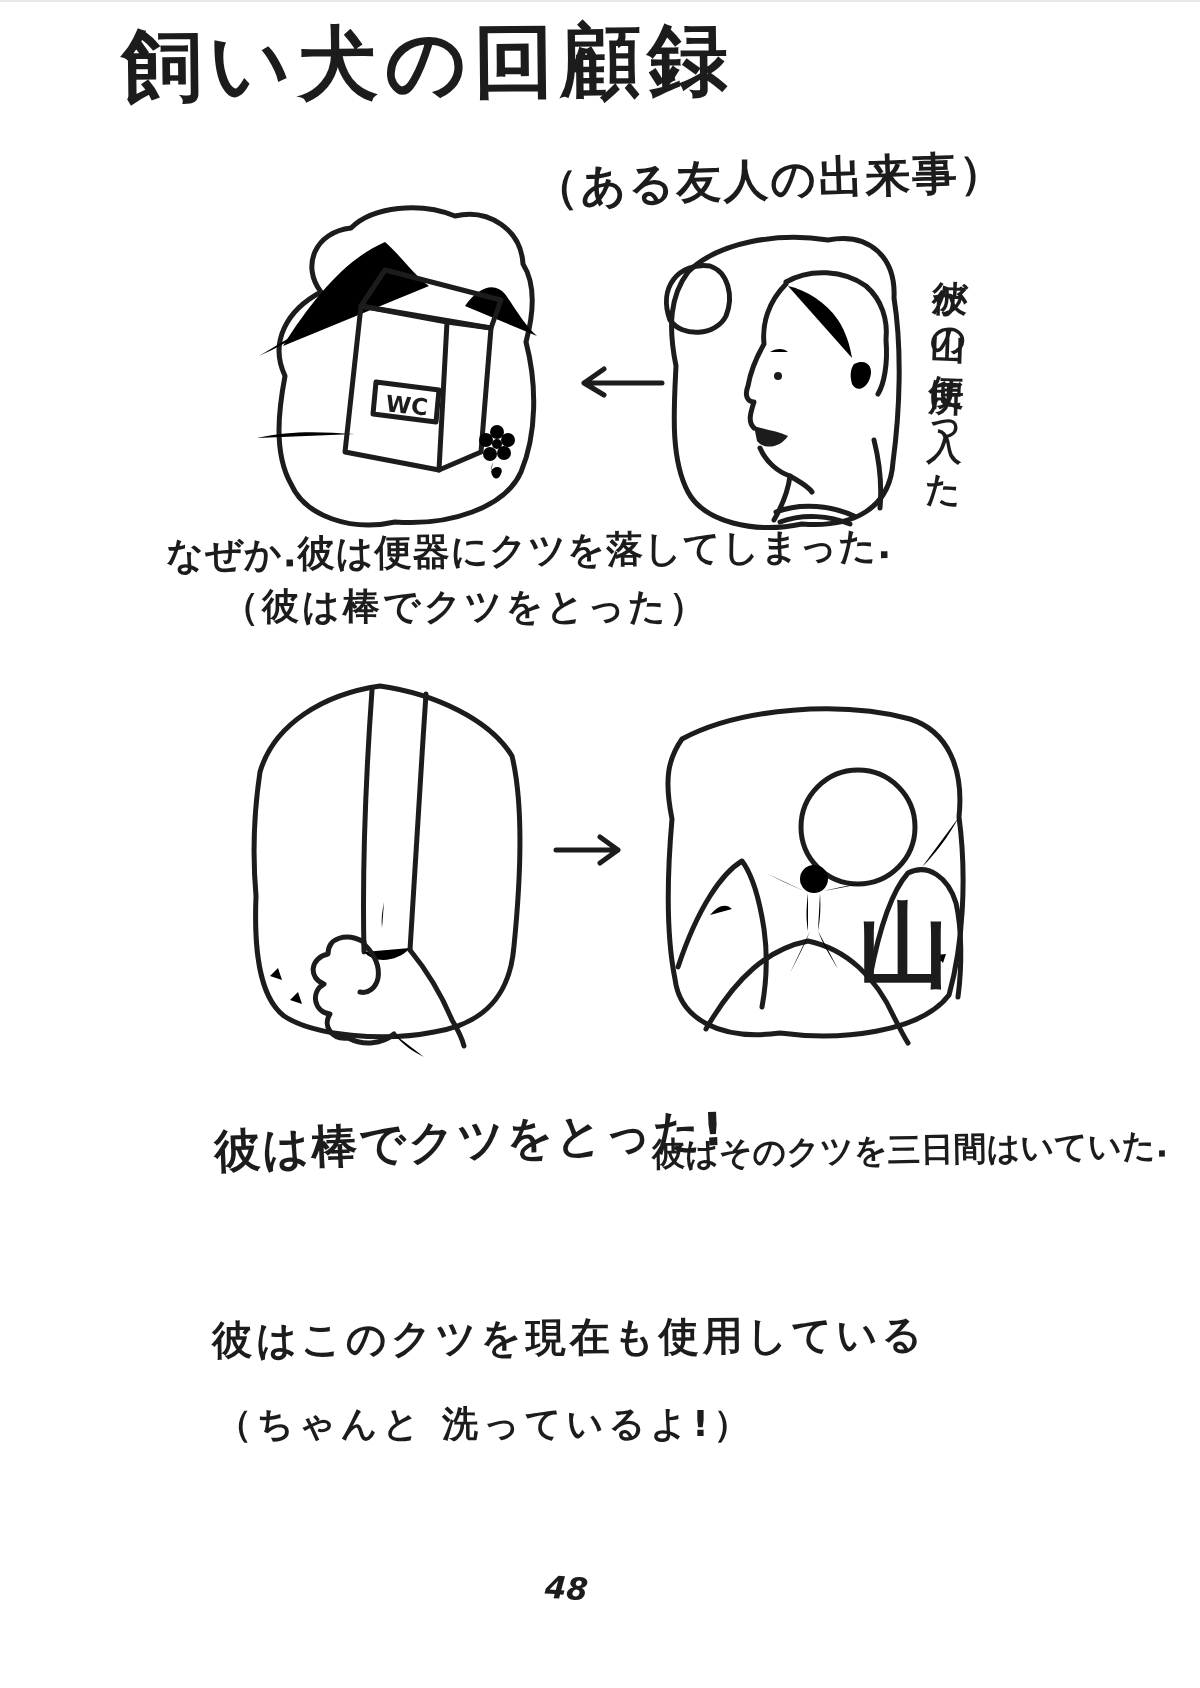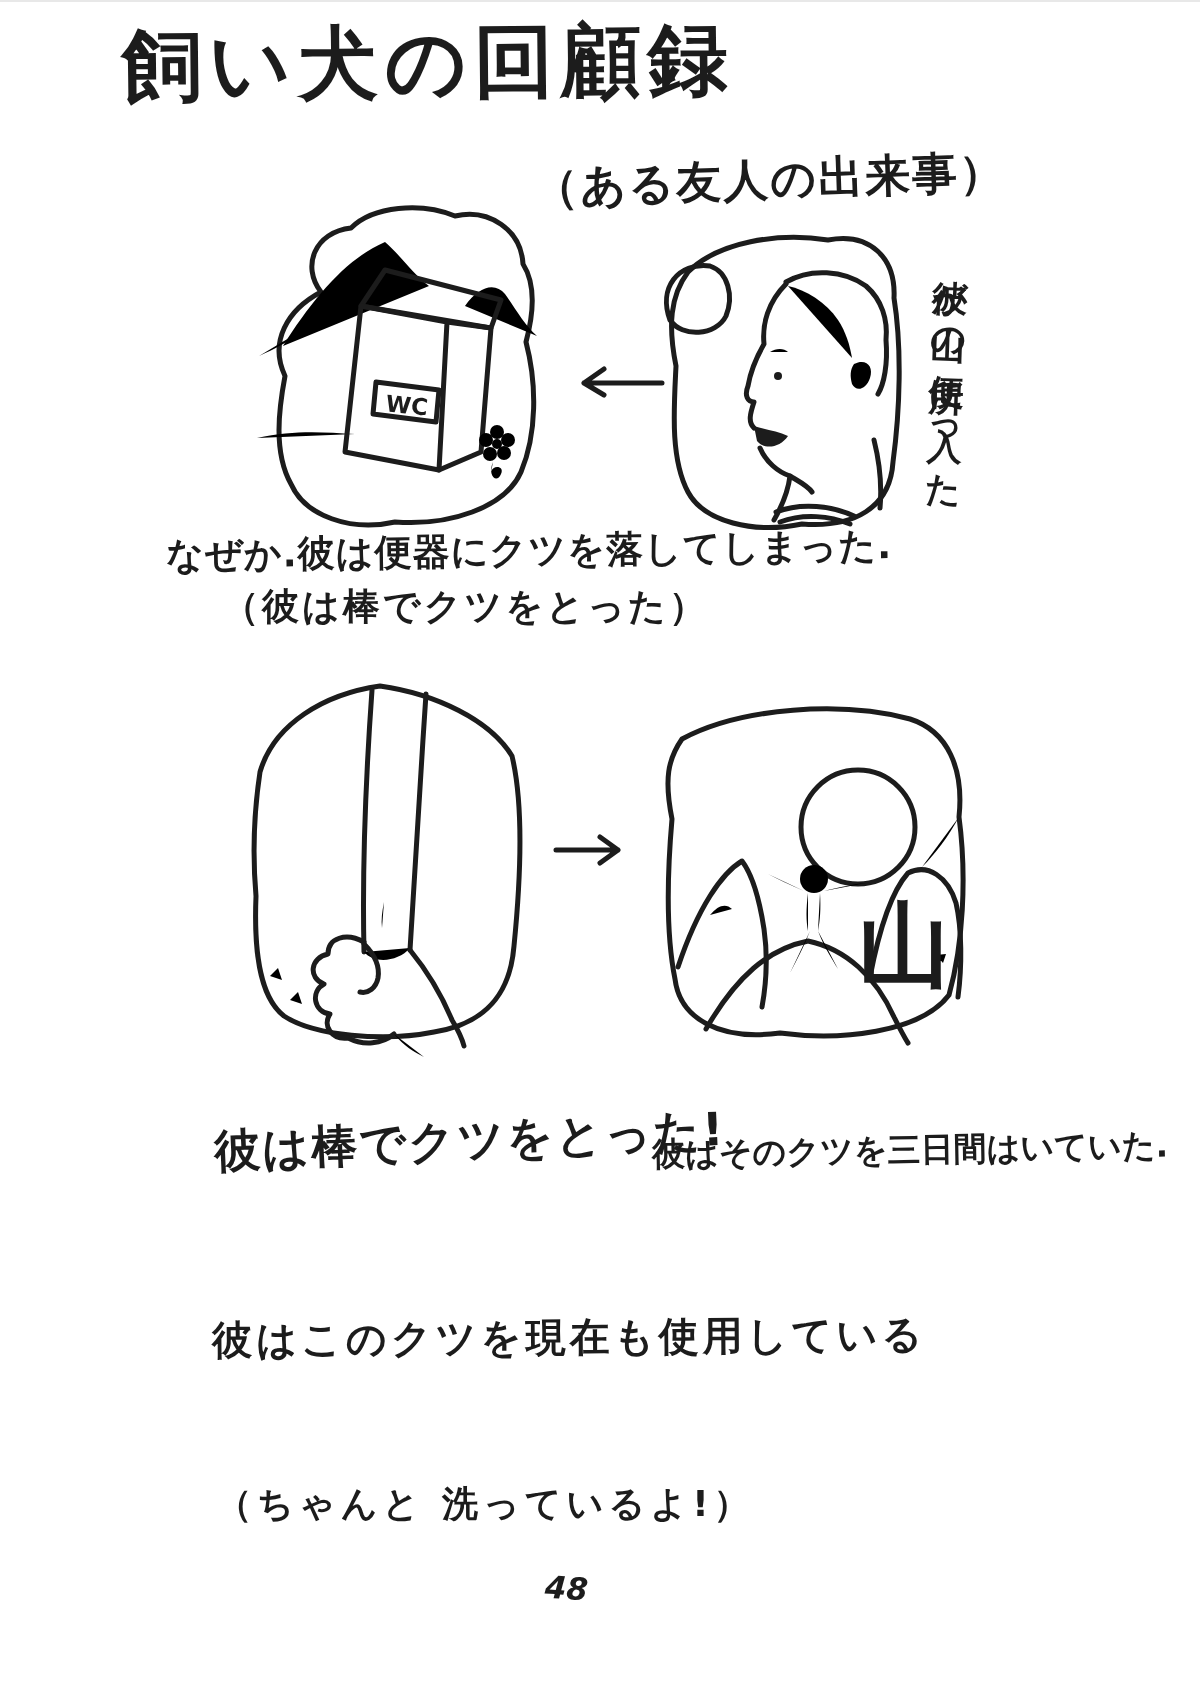--- a/index.html
+++ b/index.html
@@ -16,21 +16,21 @@
   .vnote{
     left:920px;top:250px;height:420px;font-size:35px;
     writing-mode:vertical-rl;text-orientation:upright;letter-spacing:4px;
     transform:rotate(2deg);
   }
   .cap1a{left:166px;top:524px;font-size:37px;transform:rotate(-0.8deg);letter-spacing:1px;}
   .cap1b{left:222px;top:580px;font-size:37px;letter-spacing:3px;}
   .cap2a{left:214px;top:1108px;font-size:46px;transform:rotate(-2.5deg);letter-spacing:2px;}
   .cap2b{left:652px;top:1126px;font-size:33px;transform:rotate(-1deg);}
   .foot1{left:212px;top:1308px;font-size:40px;letter-spacing:4px;transform:rotate(-0.5deg);}
-  .foot2{left:216px;top:1478px;font-size:36px;letter-spacing:5px;}
+  .foot2{left:216px;top:1398px;font-size:36px;letter-spacing:5px;}
   .pagenum{left:545px;top:1568px;font-size:31px;transform:rotate(4deg);font-style:italic;}
   .ink{fill:none;stroke:#1c1c1c;stroke-width:5;stroke-linecap:round;stroke-linejoin:round;}
   .mid{stroke-width:4;}
   .thin{stroke-width:3;}
   .thick{stroke-width:8;}
   svg text{font-family:"DejaVu Sans","Liberation Sans",sans-serif;font-weight:bold;fill:#1c1c1c;}
 </style>
 </head>
 <body>
 

